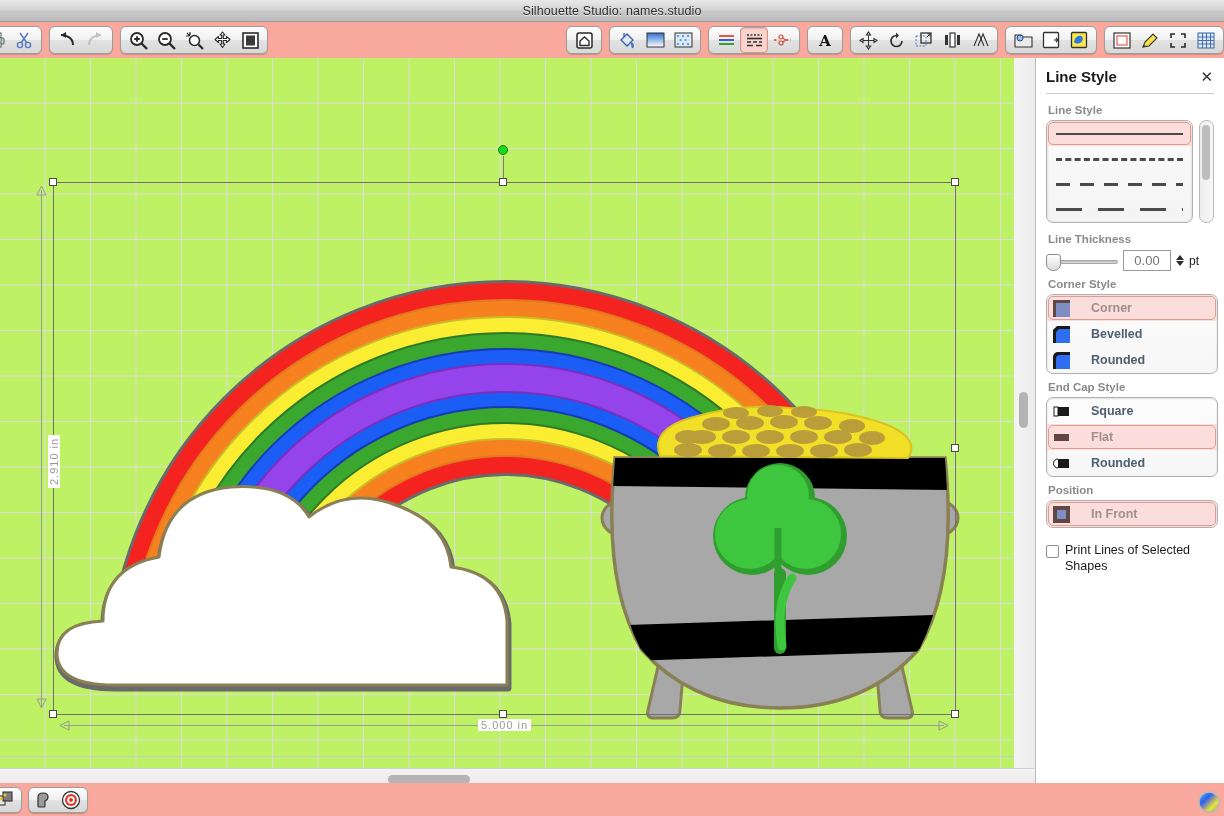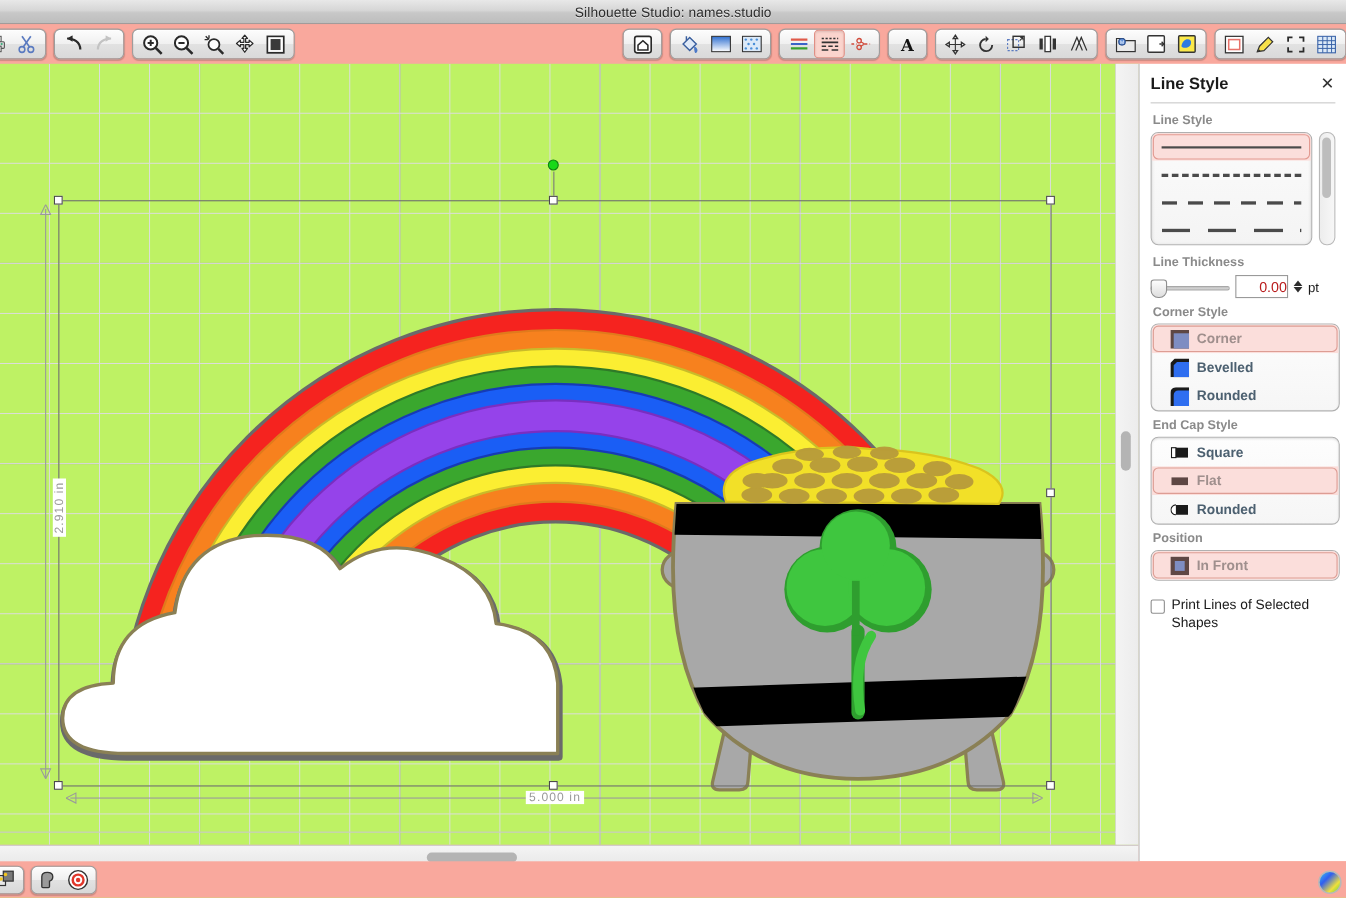--- a/index.html
+++ b/index.html
@@ -160,39 +160,39 @@
     border-radius:2px; border:1px solid #a8a8a8;
   }
   .slider .knob{
     position:absolute; left:0px; top:0px; width:15px; height:17px;
     background:linear-gradient(to bottom,#fdfdfd,#dedede);
     border:1px solid #8e8e8e;
     border-radius:3px 3px 7px 7px;
   }
   .numfield{
     width:48px; height:21px; border:1px solid #9a9a9a; background:#fff;
-    font-size:13px; color:#b91c1c; text-align:right; line-height:19px;
+    font-size:13px; color:#737373; text-align:center; line-height:19px;
   }
   .spin{ display:flex; flex-direction:column; gap:1px; }
   .spin i{
     display:block; width:0; height:0; border-left:4px solid transparent;
     border-right:4px solid transparent;
   }
   .spin i.up{ border-bottom:5px solid #2d2d2d; }
   .spin i.dn{ border-top:5px solid #2d2d2d; }
   .unit{ font-size:12px; color:#1a1a1a; }
 
   .optbox{
     border:1px solid #b0b0b0; border-radius:7px; overflow:hidden;
     background:linear-gradient(to bottom,#fdfdfd,#f6f6f6);
     box-shadow:inset 0 1px 2px rgba(0,0,0,.12);
     width:172px;
   }
   .opt{
-    display:flex; align-items:center; height:26px; padding-left:17px; gap:7px;
+    display:flex; align-items:center; height:26px; padding-left:6px; gap:21px;
     position:relative;
   }
   .opt.sel{ background:#fbdedb; }
   .opt.sel:after{
     content:""; position:absolute; left:1px; top:1px; right:1px; bottom:1px;
     border:1px solid #dd9d94; border-radius:5px; pointer-events:none;
   }
   .opt .lbl{ font-size:12.5px; color:#4c6070; font-weight:bold; }
   .opt.sel .lbl{ color:#9f8f8d; }
   .swatch{ width:17px; height:17px; position:relative; flex:none; }

